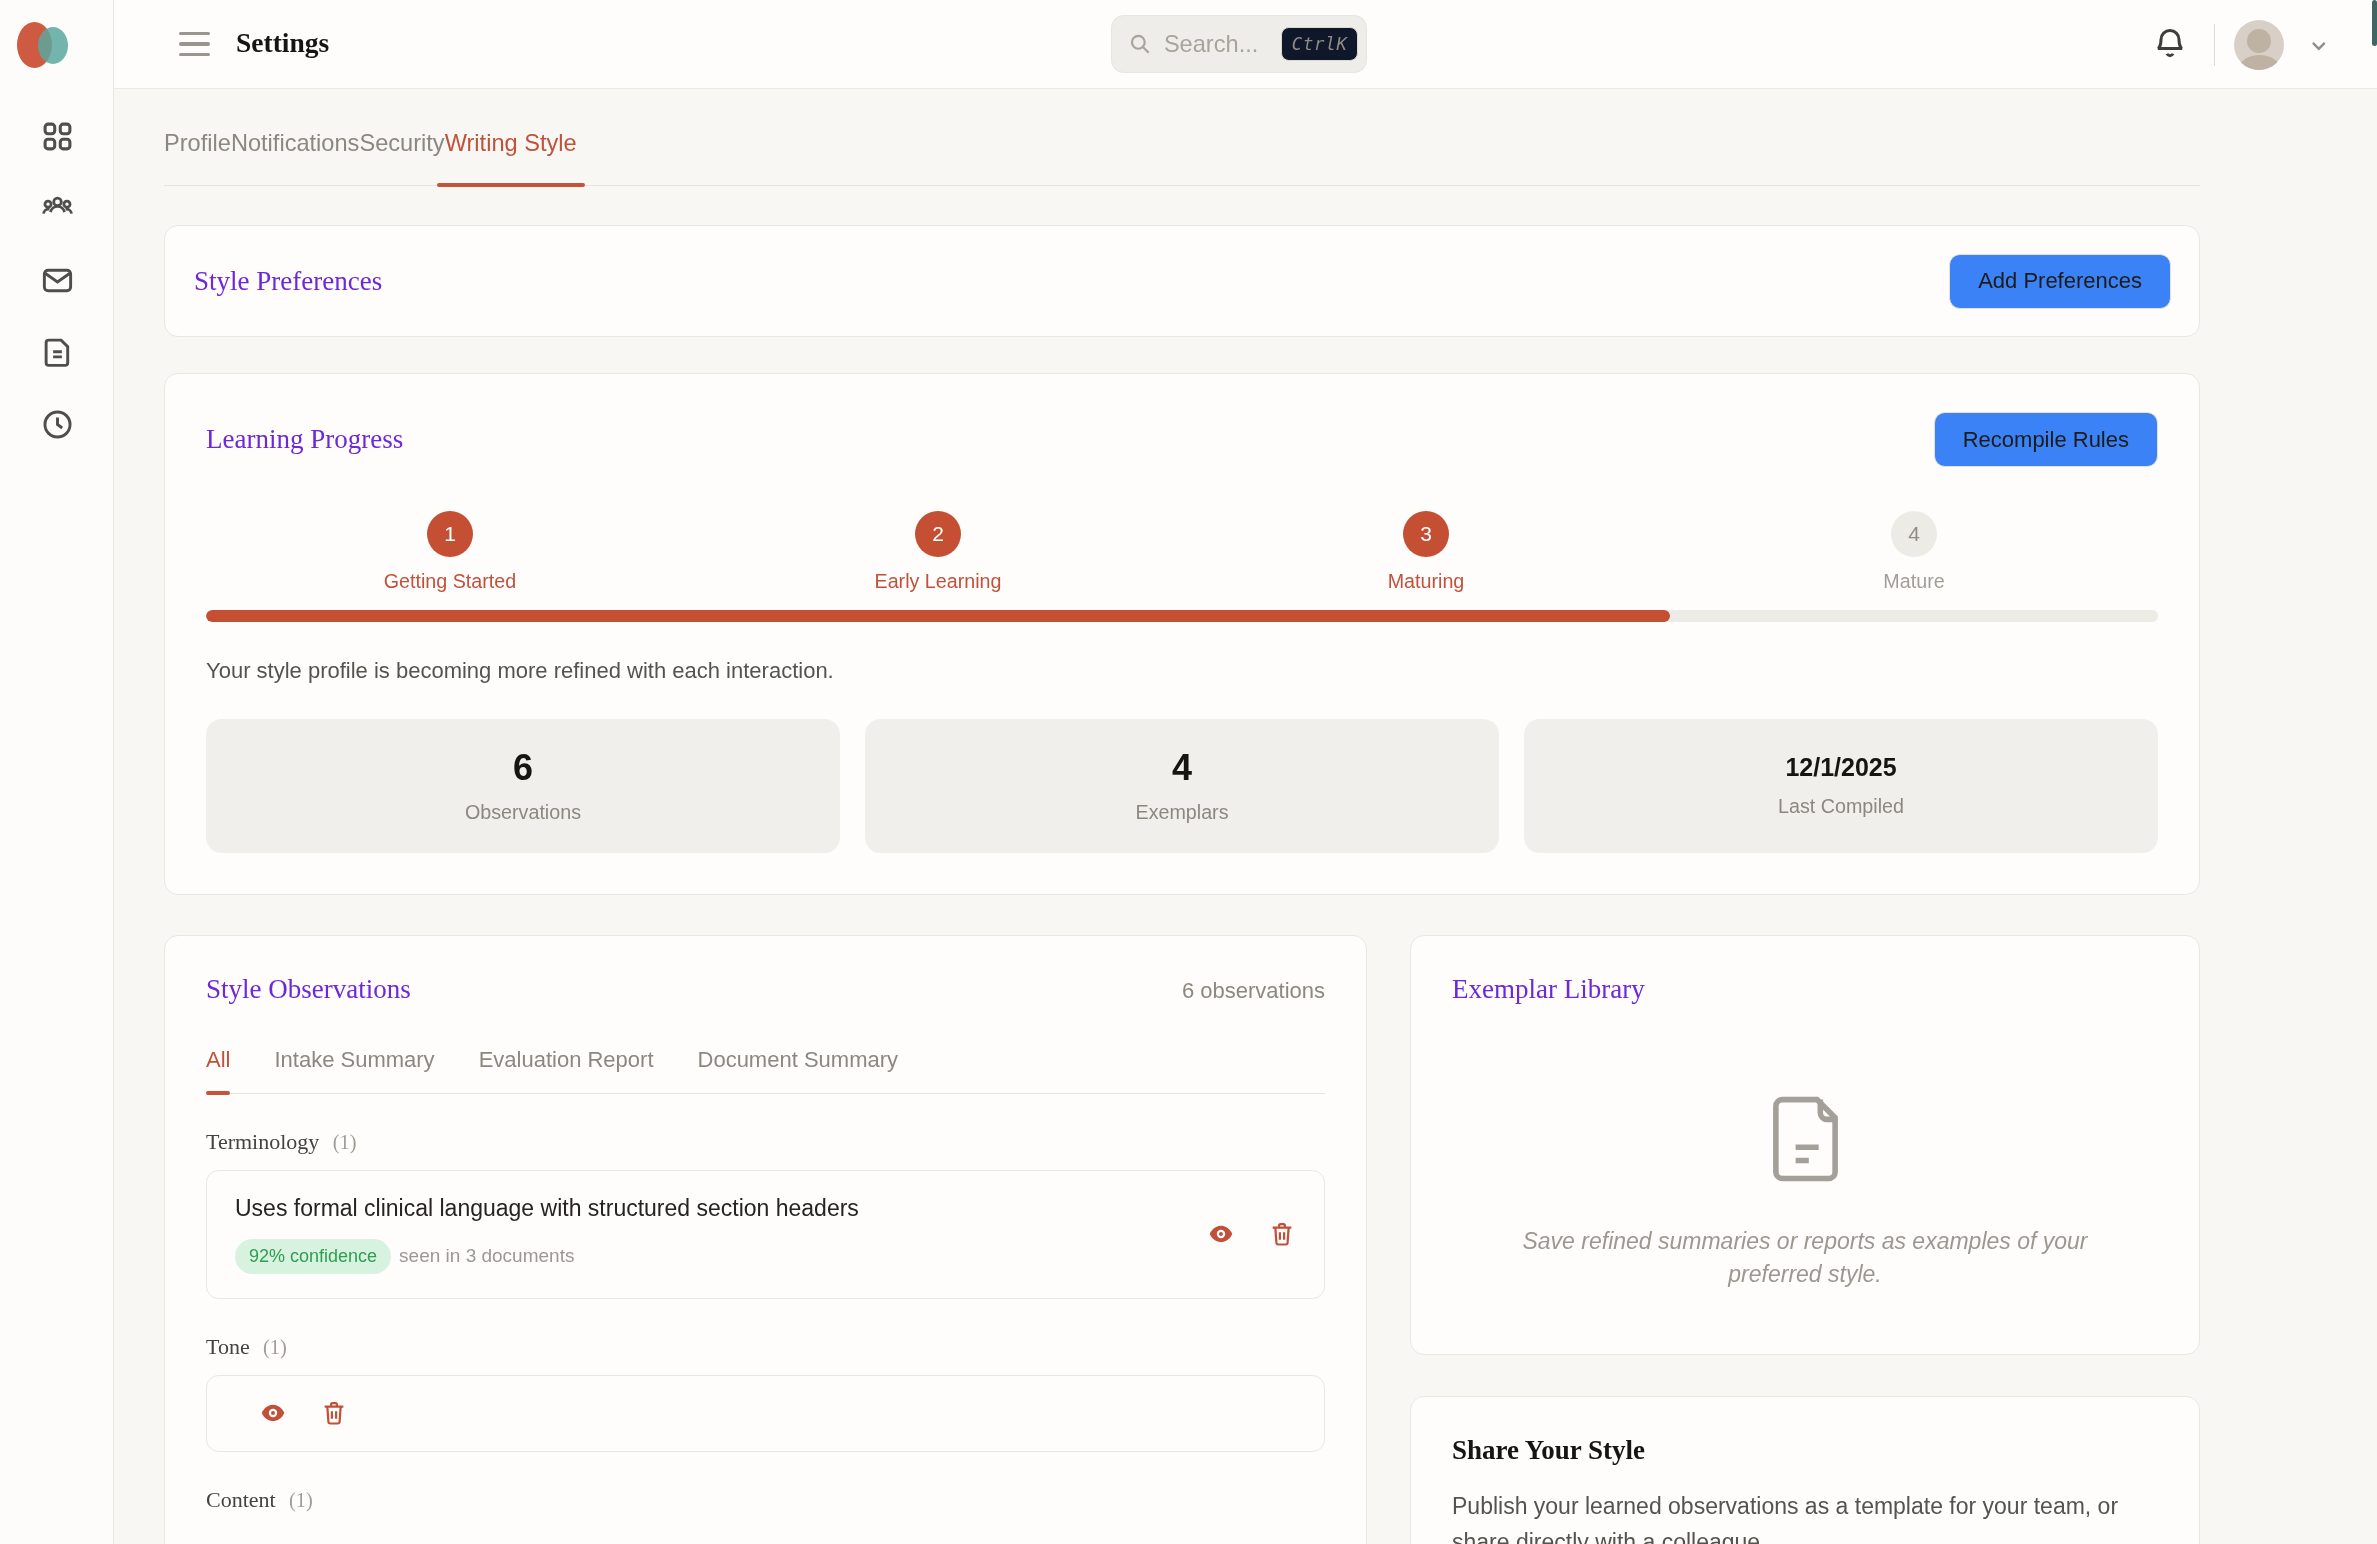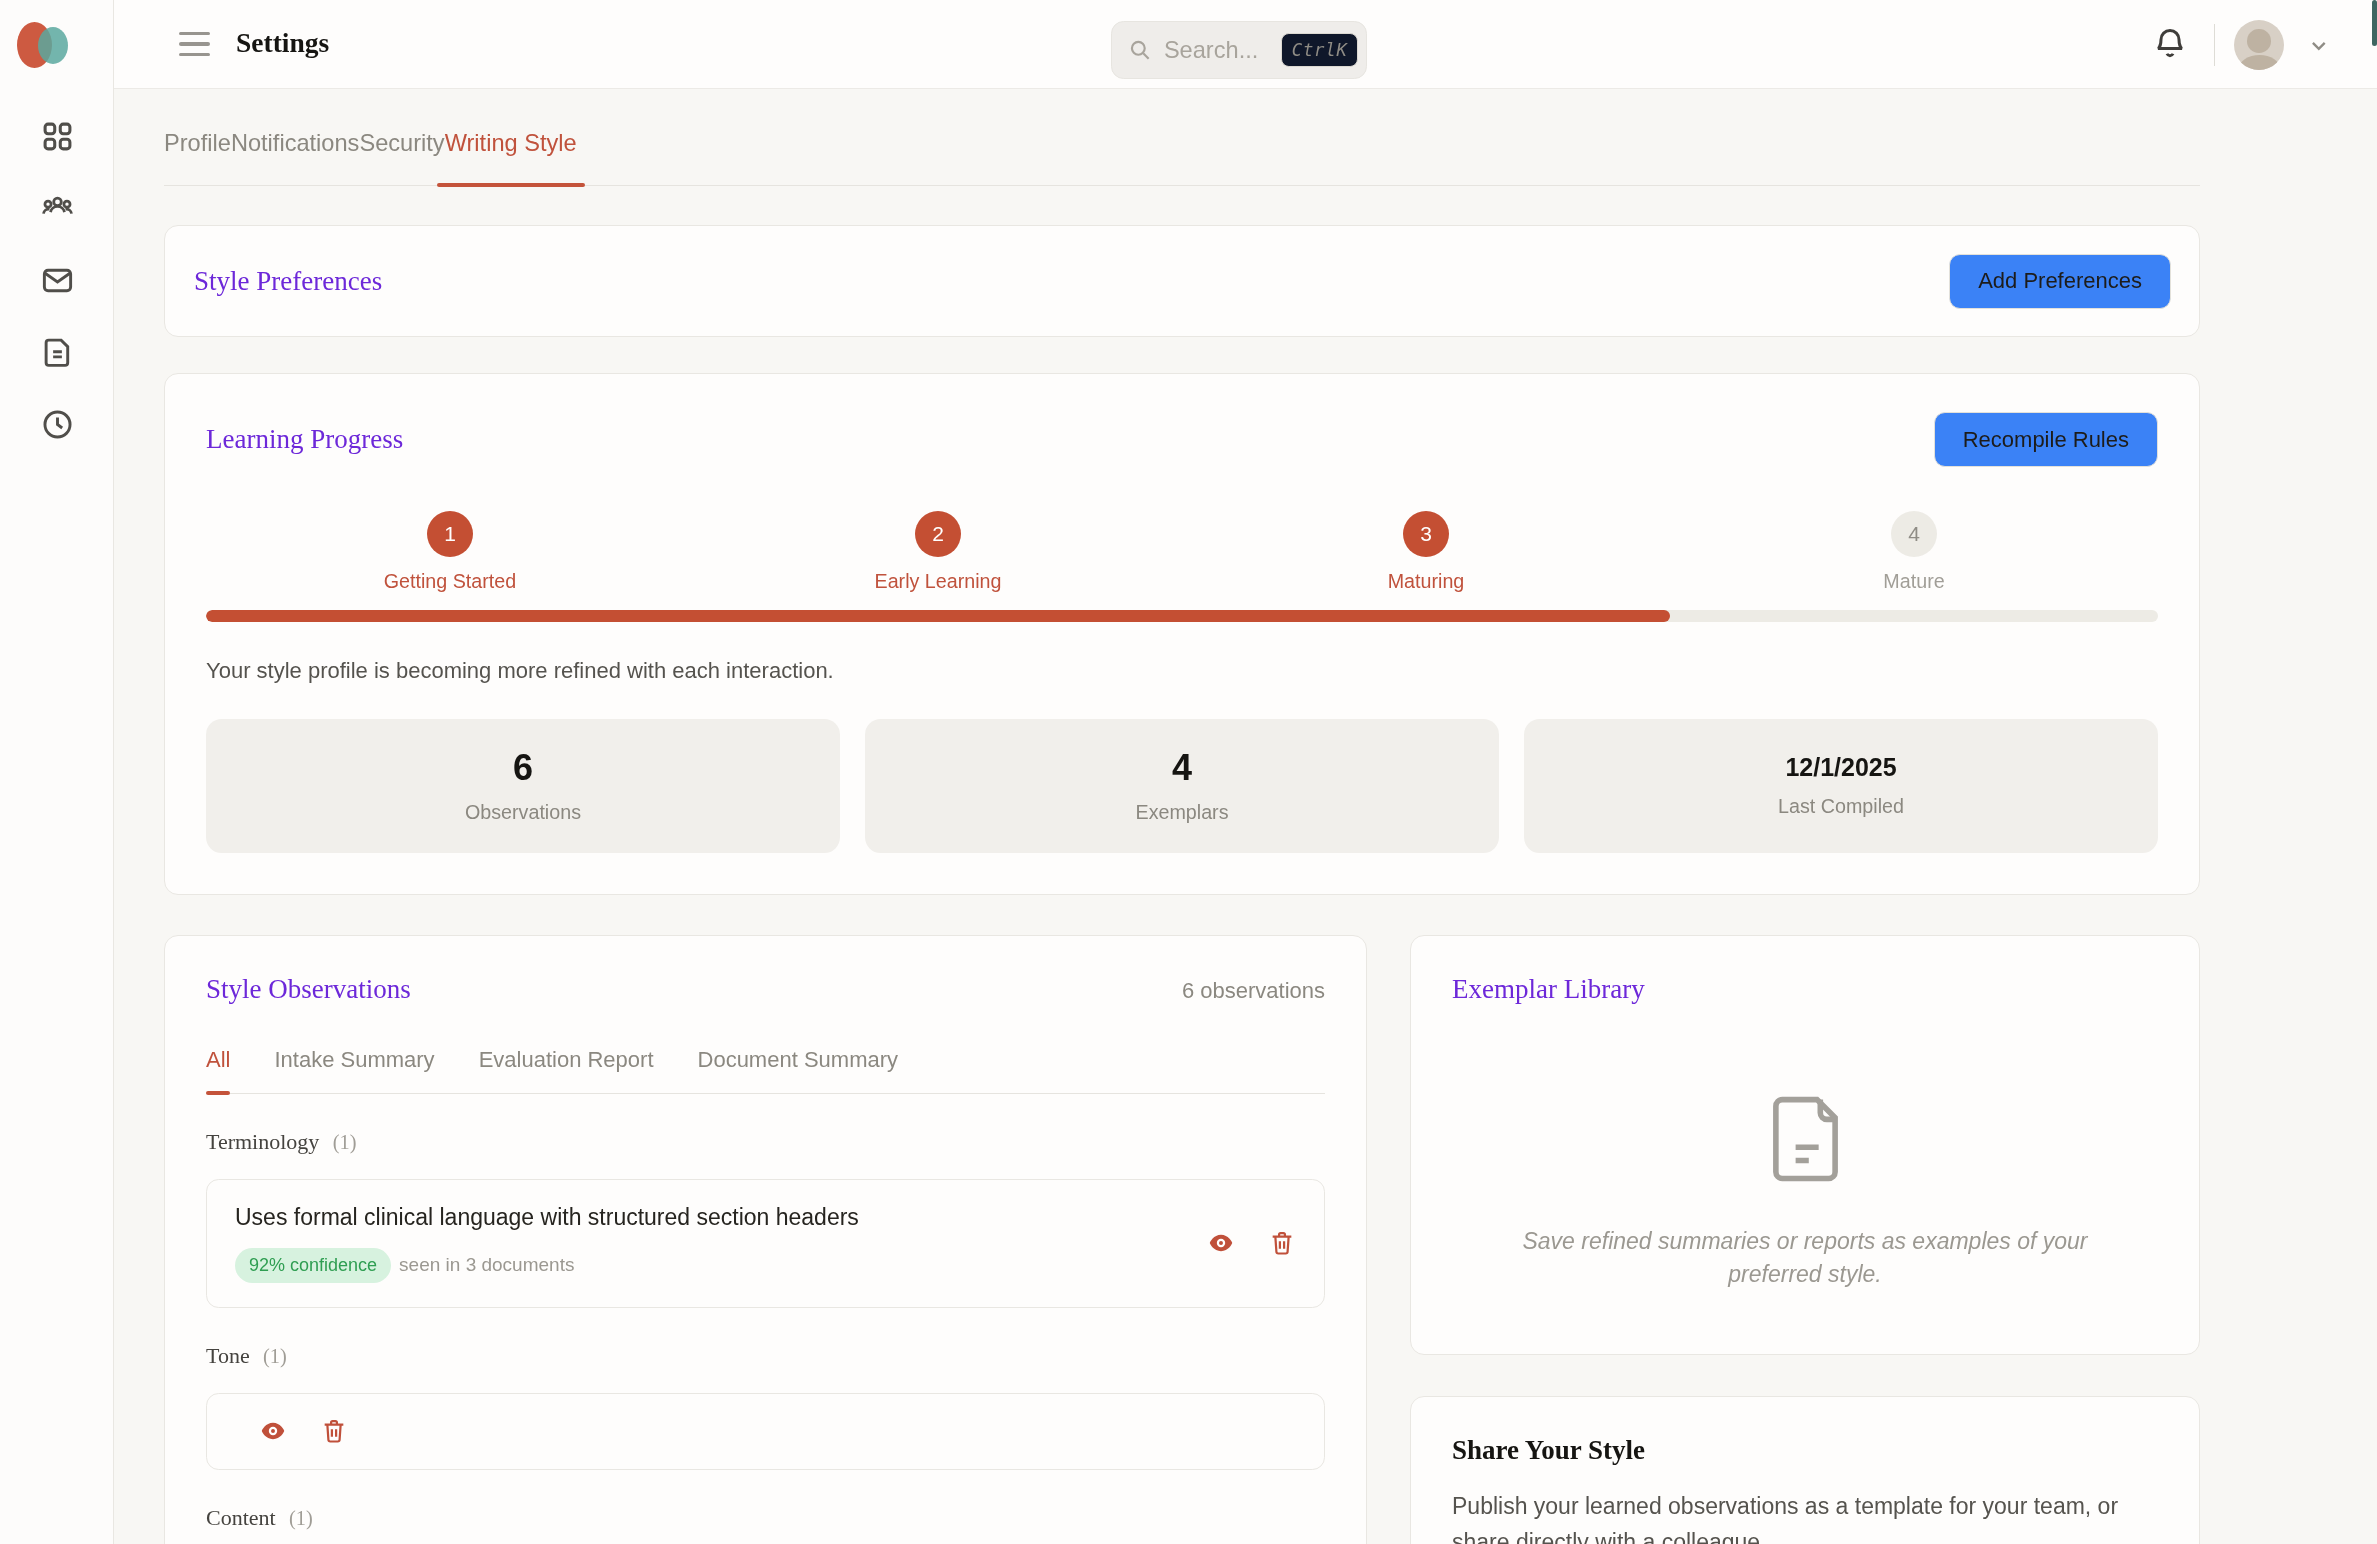--- a/index.html
+++ b/index.html
@@ -27,21 +27,21 @@
   
   .header {
     position:absolute; left:114px; top:0; right:0; height:89px;
     background:#fefdfc; border-bottom:0.8px solid #eceae6; z-index:4;
   }
   .hamburger { position:absolute; left:65px; top:30px; width:33px; height:28px; cursor:pointer; display:flex; flex-direction:column; justify-content:center; gap:7px; }
   .hamburger span { display:block; width:31px; height:3.5px; border-radius:2.4px; background:#98958f; }
   .app-title { position:absolute; left:122px; top:27px; font-size:27.5px; font-weight:bold; color:#161512; }
 
   .searchbar {
-    position:absolute; left:997px; top:21px; width:256px; height:58px;
+    position:absolute; left:997px; top:15px; width:256px; height:58px;
     background:#efedea; border:0.8px solid #e7e5e0; border-radius:12.6px;
     display:flex; align-items:center; padding:0 7.9px 0 15.7px; cursor:text;
   }
   .searchbar svg { width:23.6px; height:23.6px; color:#a8a49c; flex:0 0 auto; }
   .searchbar .ph { flex:1; margin-left:12.6px; font-size:23.6px; color:#a8a49c; white-space:nowrap; overflow:hidden; }
   .kbd {
     background:#0f172a; border:0.8px solid #dcd9d2; border-radius:7.9px;
     font-family:"DejaVu Sans Mono", monospace; font-size:17.3px; color:#8f8c85;
     padding:6.3px 9.4px; letter-spacing:0.8px;font-style:italic;
   }
@@ -102,21 +102,21 @@
   .obs-head { display:flex; align-items:baseline; justify-content:space-between; }
   .obs-count { font-size:22px; color:#8b8880; }
   .obs-tabs { display:flex; gap:44px; margin-top:42px; border-bottom:0.8px solid #e6e4df; }
   .obs-tab { font-size:22px; color:#8b8880; padding-bottom:20.4px; position:relative; cursor:pointer; }
   .obs-tab.active { color:#c0523c; }
   .obs-tab.active::after { content:""; position:absolute; left:0; right:0; bottom:-1.6px; height:3.9px; background:#c4533a; border-radius:2.4px; }
 
   .group { margin-top:35px; }
   .group-head { font-family:"Liberation Serif", serif; font-size:22px; color:#45433f; }
   .group-head .cnt { color:#a09d96; margin-left:7.9px; font-size:20.4px; }
-  .obs-item { margin-top:24px; border:0.8px solid #e9e7e2; border-radius:12.6px; padding:23.6px 28px; display:flex; align-items:center; }
+  .obs-item { margin-top:15px; border:0.8px solid #e9e7e2; border-radius:12.6px; padding:23.6px 28px; display:flex; align-items:center; }
   .obs-item .body { flex:1; }
   .obs-item .itext { font-size:23px; color:#26241f; }
   .meta { display:flex; align-items:center; gap:8px; margin-top:17.3px; }
   .badge { background:#d7f2df; color:#2f9e52; font-size:18px; padding:7px 14px; border-radius:785px; white-space:nowrap; }
   .seen { font-size:19px; color:#9b9891; }
   .acts { display:flex; align-items:center; gap:33px; padding-left:23.6px; }
   .iconbtn { width:28px; height:28px; color:#c0503a; cursor:pointer; }
   .iconbtn svg { width:28px; height:28px; }
 
   .right-col { display:flex; flex-direction:column; gap:41px; }

